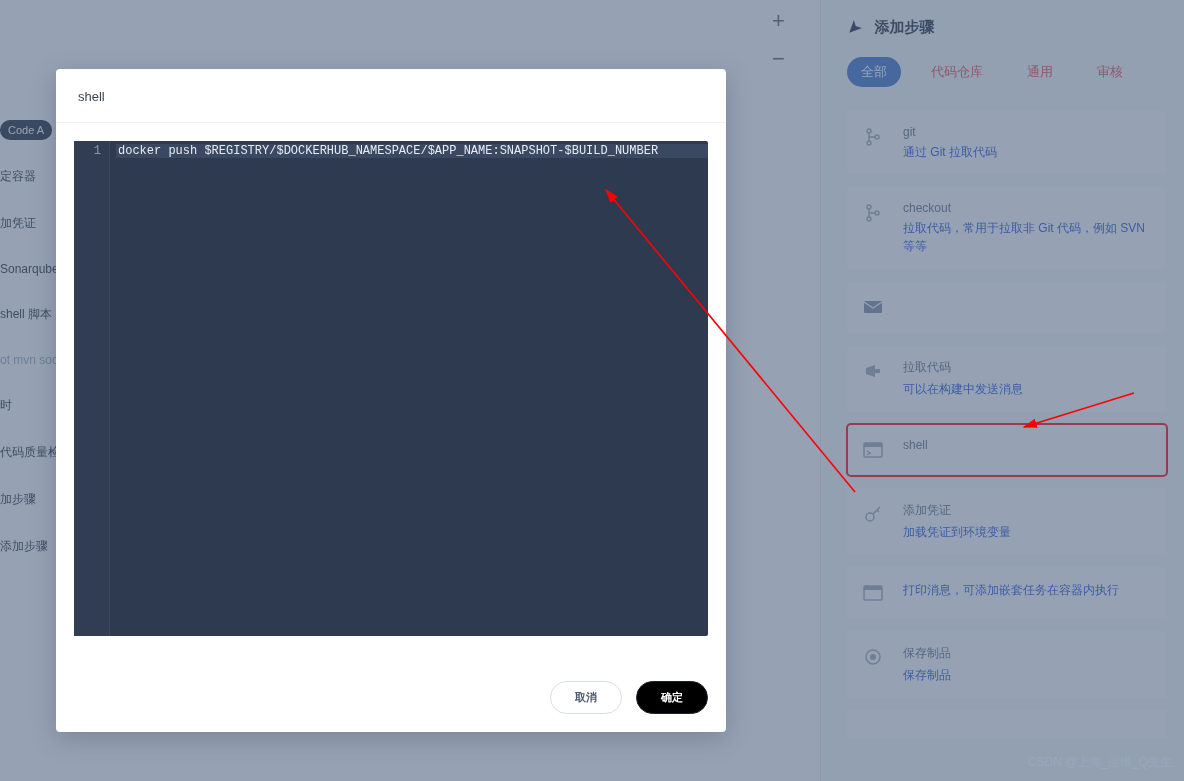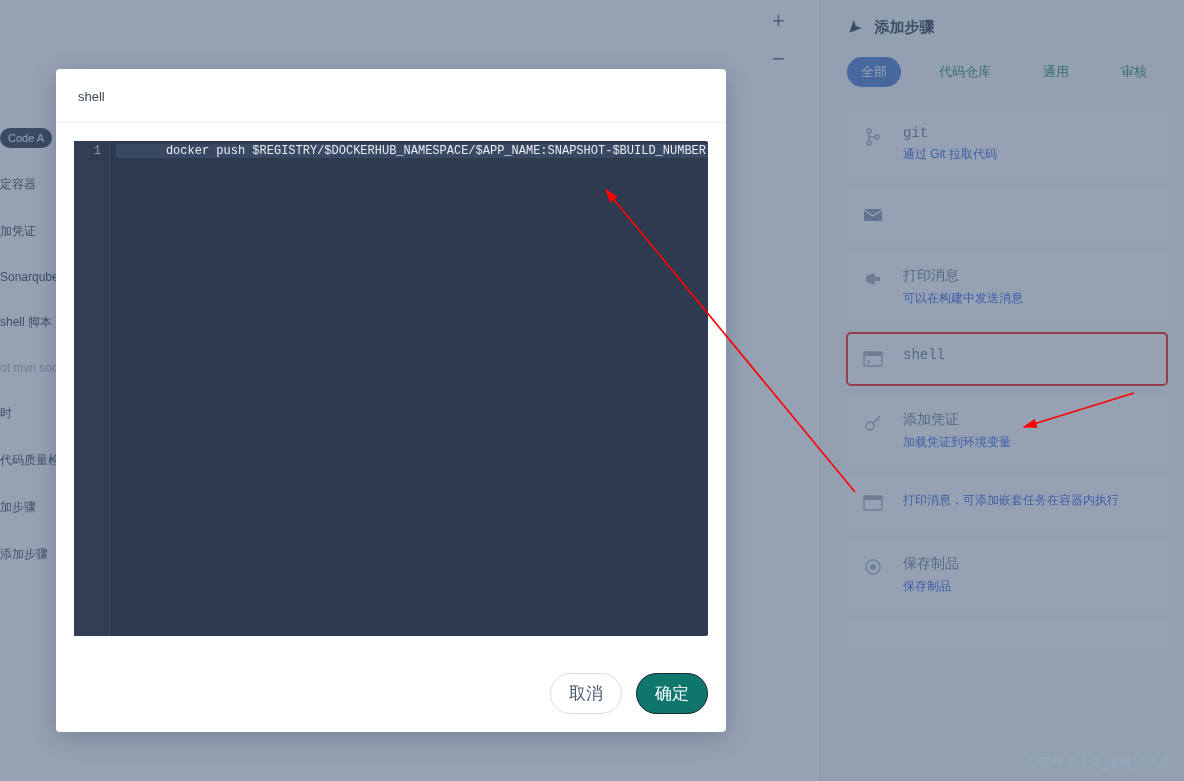--- a/index.html
+++ b/index.html
@@ -38,21 +38,20 @@
   color: #1b2432;
 }
 .left-items .li-btn {
   background: #1b2432;
   color: #fff;
   border-radius: 999px;
   padding: 4px 8px;
   font-size: 11px;
   margin-bottom: 28px;
   display: inline-block;
-  margin-top: 8px;
 }
 .left-items .li-text {
   margin-bottom: 30px;
   white-space: nowrap;
 }
 .left-items .li-faded { color: #9aa6b4; }
 
 
 .zoom-btns {
   position: absolute;
@@ -85,27 +84,27 @@
   color: #1b2432;
   margin-bottom: 20px;
 }
 .right-header .back-icon {
   font-size: 16px;
   transform: rotate(-45deg) scaleX(-1);
   display: inline-block;
 }
 .tabs {
   display: flex;
-  gap: 24px;
+  gap: 16px;
   align-items: flex-start;
   margin-bottom: 24px;
 }
 .tab {
   font-size: 13px;
-  color: #15803d;
+  color: #ef4444;
   cursor: pointer;
   padding: 6px 14px;
 }
 .tab.active {
   background: #3a6fc7;
   color: #fff;
   border-radius: 999px;
 }
 .step-list {
   display: flex;
@@ -130,24 +129,23 @@
   width: 24px;
   height: 24px;
   flex: 0 0 24px;
   display: flex;
   align-items: center;
   justify-content: center;
   color: #9aa6b4;
   font-size: 16px;
 }
 .step-body .step-title {
-  font-size: 14px;
+  font-size: 12px;
   color: #5c6b80;
   margin-bottom: 4px;
-  font-family: Liberation Mono, monospace;
 }
 .step-body .step-desc {
   font-size: 12px;
   color: #1d4ed8;
   line-height: 1.5;
 }
 
 
 .modal {
   position: absolute;
@@ -185,47 +183,47 @@
   width: 36px;
   background: #303d53;
   color: #8c99ad;
   text-align: right;
   padding: 3px 8px 0 0;
   border-right: 1px solid #3a4a63;
 }
 .code-line-wrap {
   flex: 1;
   padding: 3px 0 0 6px;
-  text-align: right;
 }
 .code-line {
   color: #e6ecf5;
   white-space: nowrap;
   background: #3a4861;
   display: block;
   padding: 0 2px;
 }
 .modal-footer {
   padding: 12px 18px 18px;
   display: flex;
   gap: 14px;
   justify-content: flex-end;
 }
 .btn {
   min-width: 72px;
   padding: 8px 18px;
   border-radius: 999px;
-  font-size: 17px;
+  font-size: 11px;
   cursor: pointer;
   border: 1px solid #d7dde6;
   background: #fff;
   color: #4c5a6e;
+  font-weight: bold;
 }
 .btn.primary {
-  background: #0f766e;
+  background: #000000;
   border-color: #1b2432;
   color: #fff;
 }
 
 
 .arrows {
   position: absolute;
   inset: 0;
   z-index: 12;
   pointer-events: none;
@@ -285,39 +283,53 @@
             <circle cx="14" cy="10" r="2" fill="none" stroke="#9aa6b4" stroke-width="1.5"></circle>
             <path d="M6 6 V14 M6 10 H12" fill="none" stroke="#9aa6b4" stroke-width="1.5"></path>
           </svg>
       </div>
       <div class="step-body">
         <div class="step-title">git</div>
         <div class="step-desc">通过 Git 拉取代码</div>
       </div>
     </div>
 
+    <div class="step-card">
+      <div class="step-icon">
+        <svg width="20" height="20" viewBox="0 0 20 20">
+            <circle cx="6" cy="4" r="2" fill="none" stroke="#9aa6b4" stroke-width="1.5"></circle>
+            <circle cx="6" cy="16" r="2" fill="none" stroke="#9aa6b4" stroke-width="1.5"></circle>
+            <circle cx="14" cy="10" r="2" fill="none" stroke="#9aa6b4" stroke-width="1.5"></circle>
+            <path d="M6 6 V14 M6 10 H12" fill="none" stroke="#9aa6b4" stroke-width="1.5"></path>
+          </svg>
+      </div>
+      <div class="step-body">
+        <div class="step-title">checkout</div>
+        <div class="step-desc">拉取代码，常用于拉取非 Git 代码，例如 SVN 等等</div>
+      </div>
+    </div>
 
     <div class="step-card">
       <div class="step-icon">
         <svg width="20" height="14" viewBox="0 0 20 14">
             <rect x="1" y="1" width="18" height="12" rx="1" fill="#7a8ba3"></rect>
             <path d="M1 2 L10 8 L19 2" fill="none" stroke="#fff" stroke-width="1.2"></path>
           </svg>
       </div>
     </div>
 
     <div class="step-card">
       <div class="step-icon">
         <svg width="20" height="18" viewBox="0 0 20 18">
             <path d="M3 6 L12 3 V15 L3 12 Z" fill="#9aa6b4"></path>
             <rect x="12" y="7" width="5" height="4" fill="#9aa6b4"></rect>
           </svg>
       </div>
       <div class="step-body">
-        <div class="step-title">打印消息</div>
+        <div class="step-title">拉取代码</div>
         <div class="step-desc">可以在构建中发送消息</div>
       </div>
     </div>
 
     <div class="step-card highlight">
       <div class="step-icon">
         <svg width="20" height="16" viewBox="0 0 20 16">
             <rect x="1" y="1" width="18" height="14" rx="1" fill="none" stroke="#9aa6b4" stroke-width="1.5"></rect>
             <rect x="1" y="1" width="18" height="4" fill="#9aa6b4"></rect>
             <path d="M4 9 L7 11 L4 13" fill="none" stroke="#9aa6b4" stroke-width="1.3"></path>

